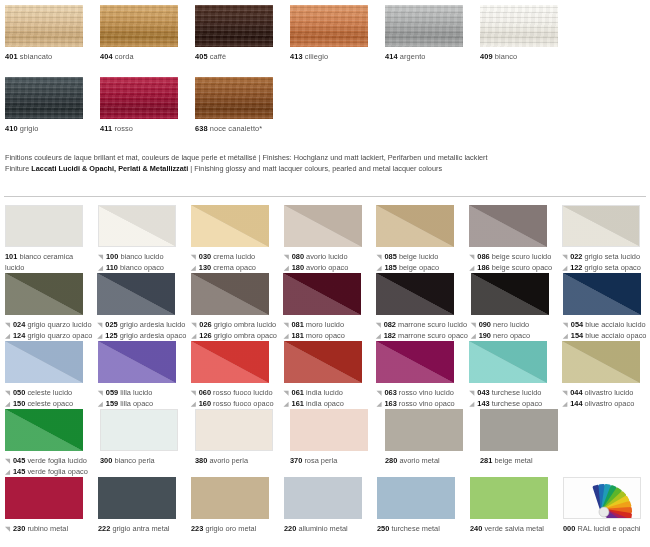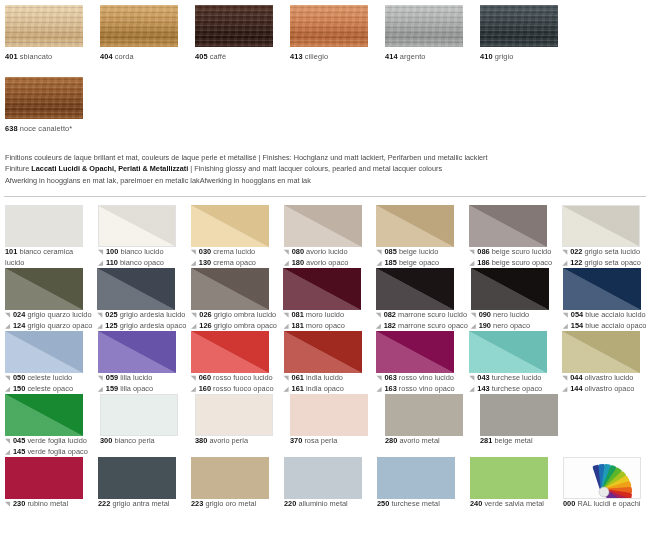--- a/index.html
+++ b/index.html
@@ -74,21 +74,21 @@
   
   .sw.gloss::after{
     content:"";position:absolute;inset:0;
     background:linear-gradient(to bottom left, rgba(0,0,0,0) 49.4%, rgba(255,255,255,.22) 50%);
   }
   .sw.gloss::before{
     content:"";position:absolute;inset:0;
     background:linear-gradient(to top right, rgba(0,0,0,0) 49.4%, rgba(0,0,0,.07) 50%);
     z-index:1;
   }
-  .lbl{font-size:7.4px;line-height:10.5px;color:#555;white-space:nowrap;}
+  .lbl{margin-top:5px;font-size:7.4px;line-height:10.5px;color:#555;white-space:nowrap;}
   .lbl b{color:#111;font-weight:bold;}
   .lbl .ic{
     display:inline-block;width:7px;margin-right:1px;
     font-size:6.6px;color:#b0b0b0;vertical-align:top;
   }
   .lbl .wrap2{white-space:normal;width:88px;}
 
   
   .ralbox{
     width:78px;height:42px;position:relative;overflow:hidden;
@@ -131,41 +131,54 @@
         <div class="cap"><b>413</b><span> ciliegio</span></div>
       </div>
       <div class="cell wood-cell">
         <div class="wood-sw" style="background: linear-gradient(rgb(198, 200, 200), rgb(169, 171, 171) 45%, rgb(145, 147, 147) 75%, rgb(169, 171, 171));">
           <div class="grain"></div>
           <div class="grain2"></div>
         </div>
         <div class="cap"><b>414</b><span> argento</span></div>
       </div>
       <div class="cell wood-cell">
+        <div class="wood-sw" style="background: linear-gradient(rgb(251, 250, 246), rgb(243, 241, 234) 45%, rgb(226, 223, 213) 75%, rgb(243, 241, 234));">
+          <div class="grain"></div>
+          <div class="grain2"></div>
+        </div>
+        <div class="cap"><b>409</b><span> bianco</span></div>
+      </div>
+      <div class="cell wood-cell">
         <div class="wood-sw" style="background: linear-gradient(rgb(73, 85, 90), rgb(51, 60, 64) 45%, rgb(34, 42, 45) 75%, rgb(51, 60, 64));">
           <div class="grain"></div>
           <div class="grain2"></div>
         </div>
         <div class="cap"><b>410</b><span> grigio</span></div>
+      </div>
+      <div class="cell wood-cell">
+        <div class="wood-sw" style="background: linear-gradient(rgb(185, 37, 72), rgb(158, 16, 52) 45%, rgb(130, 10, 40) 75%, rgb(158, 16, 52));">
+          <div class="grain"></div>
+          <div class="grain2"></div>
+        </div>
+        <div class="cap"><b>411</b><span> rosso</span></div>
       </div>
       <div class="cell wood-cell">
         <div class="wood-sw" style="background: linear-gradient(rgb(169, 106, 54), rgb(138, 79, 35) 45%, rgb(110, 58, 20) 75%, rgb(138, 79, 35));">
           <div class="grain"></div>
           <div class="grain2"></div>
         </div>
         <div class="cap"><b>638</b><span> noce canaletto*</span></div>
       </div>
     </div>
 
   <div class="info">
     <div>Finitions couleurs de laque brillant et mat, couleurs de laque perle et métallisé  | Finishes: Hochglanz und matt lackiert, Perlfarben und metallic lackiert</div>
     <div>
       <span>Finiture </span><b>Laccati Lucidi &amp; Opachi, Perlati &amp; Metallizzati</b><span> | Finishing glossy and matt lacquer colours, pearled and metal lacquer colours</span>
     </div>
-    <div>Afwerking in hoogglans en mat lak, parelmoer en metalic lakAfwerking in hoogglans en mat lak</div>
   </div>
   <div class="rule"></div>
 
   <div class="lacq" id="lacq-grid">
       <div class="lrow">
         <div class="lcell">
           <div class="sw border" style="background: rgb(227, 226, 220);"></div>
           <div class="lbl">
             <div class="wrap2"><b>101</b><span> bianco ceramica lucido</span></div>
           </div>

